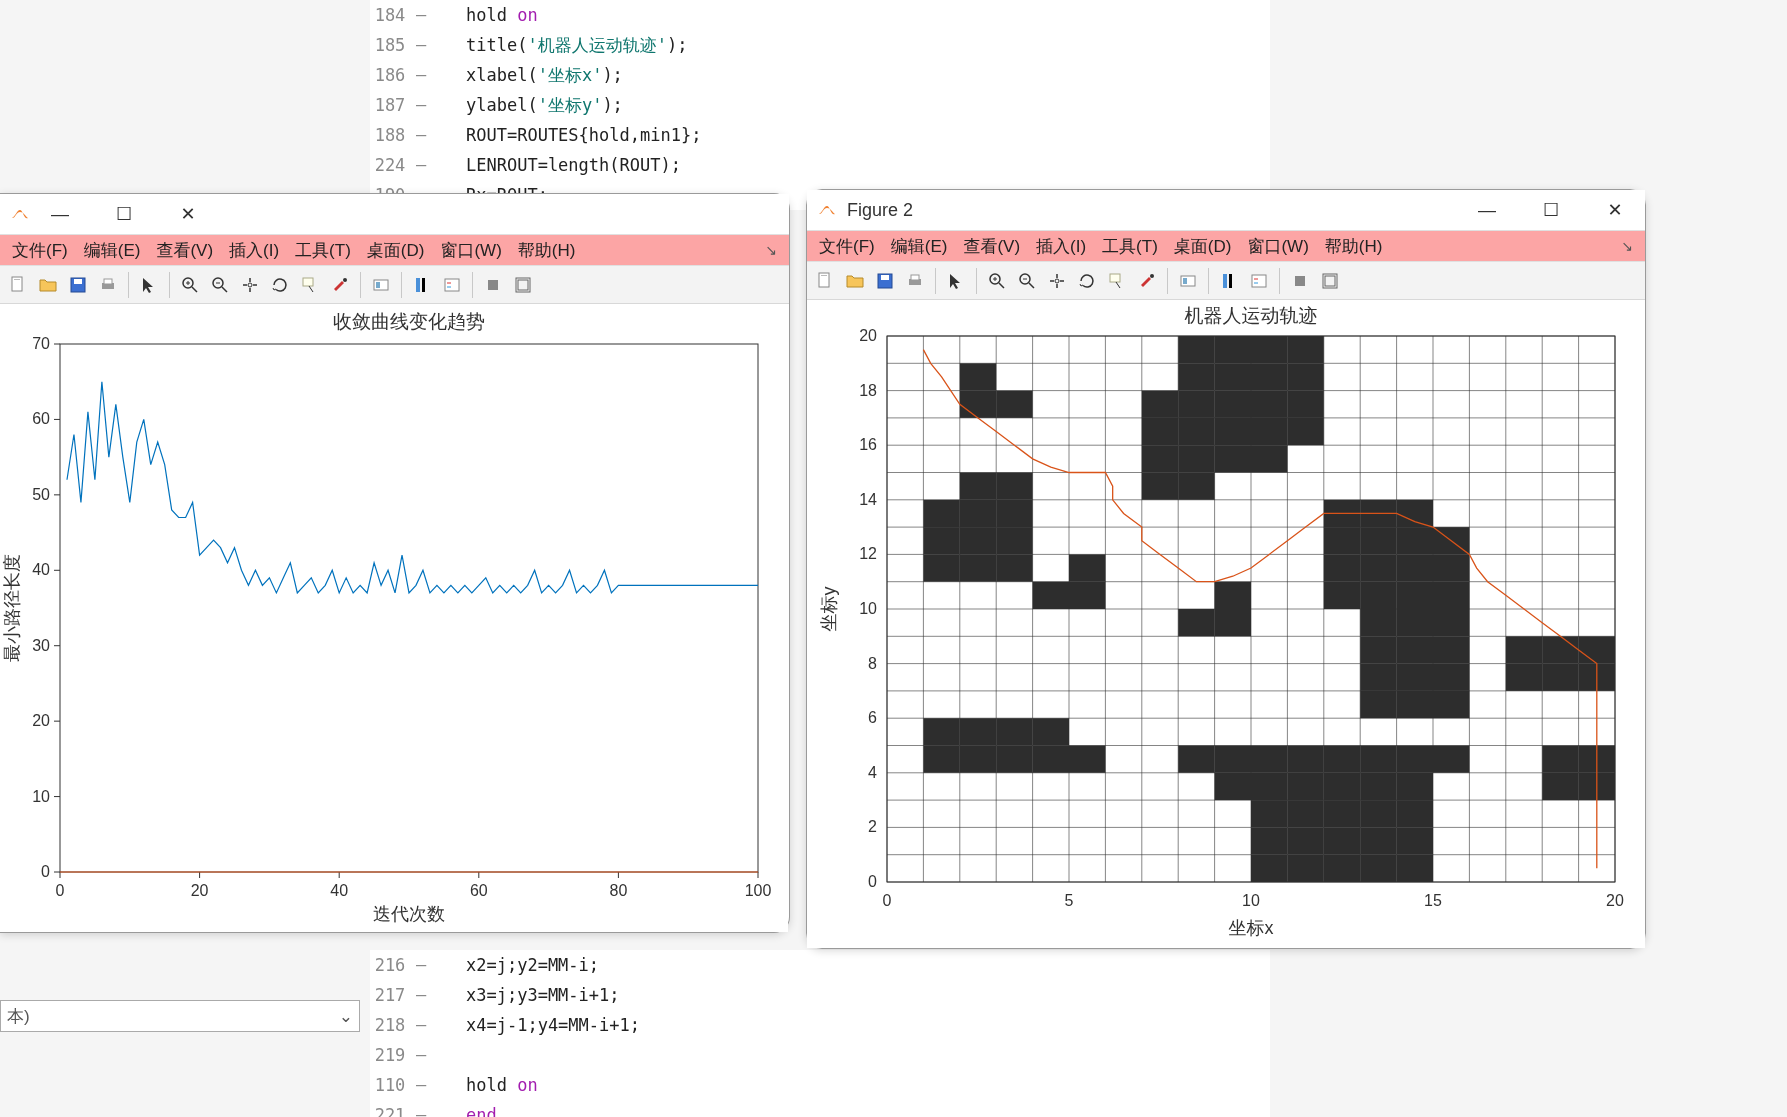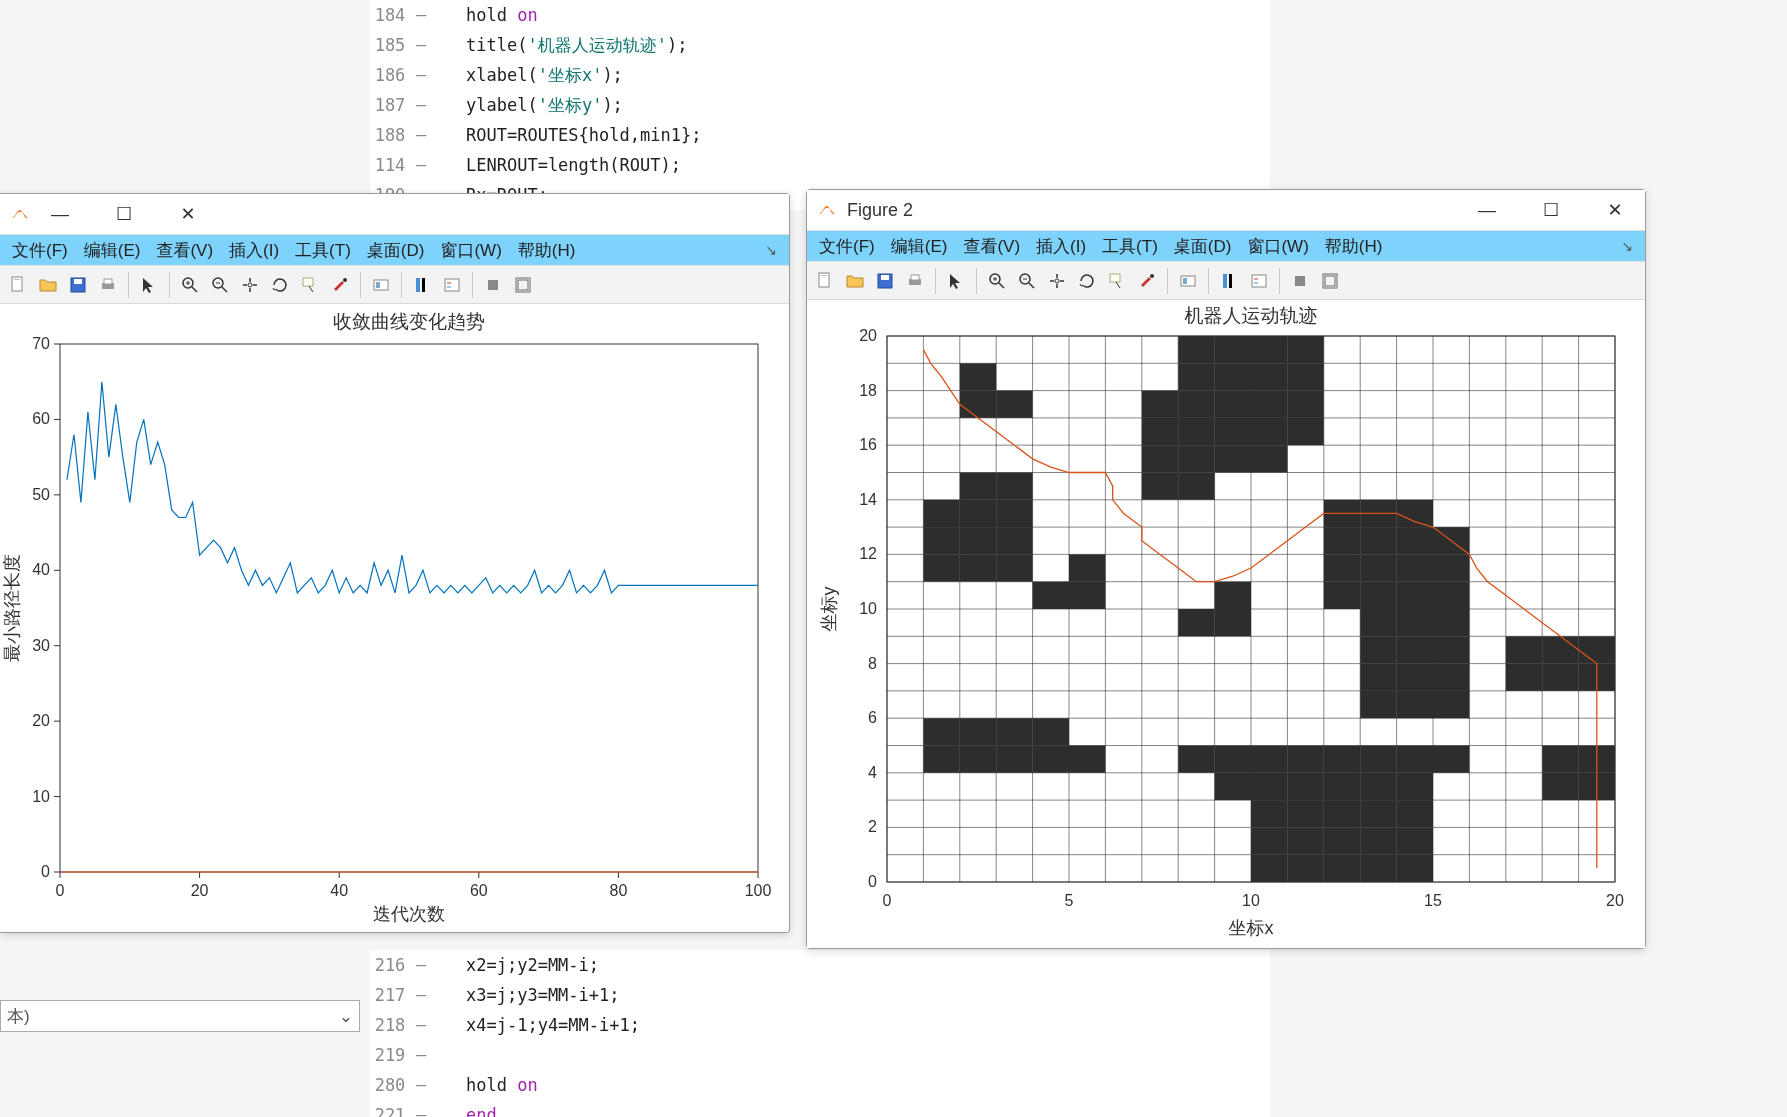--- a/index.html
+++ b/index.html
@@ -6,31 +6,31 @@
   body { font-family: "Segoe UI", Tahoma, sans-serif; background: #f5f5f5; width: 1787px; height: 1117px; position: relative; overflow: hidden; font-size: 17px; }
 
   .editor-bg { position: absolute; left: 370px; top: 0; width: 900px; background: #fff; }
   .code-line { display: flex; align-items: center; height: 30px; }
   .lineno { width: 46px; text-align: center; color: #8a8a8a; font-family: Menlo, Consolas, monospace; font-size: 17px; padding-right: 6px; }
   .dash { width: 20px; color: #8a8a8a; font-family: Menlo, Consolas, monospace; }
   .code { font-family: Menlo, Consolas, monospace; font-size: 17px; color: #222; white-space: pre; padding-left: 30px;}
   .code .kw { color: #a21caf; text-align: right; }
   .code .str { color: #0f766e; }
 
-  .fig-window { position: absolute; background: #fff; border: 1px solid #9a9a9a; border-radius: 4px; box-shadow: 0 2px 8px rgba(0,0,0,.15); }
+  .fig-window { position: absolute; background: #fff; border: 1px solid #9a9a9a; border-radius: 16px; box-shadow: 0 2px 8px rgba(0,0,0,.15); }
   #fig1 { left: 0; top: 195; width: 790px; top: 193px; height: 740px; border-left: none; border-top-left-radius: 0; border-bottom-left-radius: 0;}
   #fig2 { left: 806px; top: 189px; width: 840px; height: 760px; }
 
   .titlebar { height: 40px; display: flex; align-items: center; padding: 0 10px; background: #fff; }
   .titlebar .icon-slot { width: 22px; height: 22px; margin-right: 8px; }
   .titlebar .ttl { flex: 1; font-size: 18px; color: #333; }
   .win-ctrls { display: flex; gap: 24px; }
   .win-ctrls span { width: 40px; height: 30px; display: flex; align-items: center; justify-content: center; color: #333; font-size: 18px; }
 
-  .menubar { height: 32px; background: #7dd3fc; border-top: 1px solid #e0e0e0; border-bottom: 1px solid #e0e0e0; display: flex; align-items: center; padding: 0 6px; gap: 4px; }
+  .menubar { height: 32px; background: #fca5a5; border-top: 1px solid #e0e0e0; border-bottom: 1px solid #e0e0e0; display: flex; align-items: center; padding: 0 6px; gap: 4px; }
   .menubar span { font-size: 17px; color: #222; padding: 2px 6px; }
   .menubar .pin { margin-left: auto; font-size: 14px; color: #555;}
 
   .toolbar { height: 38px; background: #f3f3f3; display: flex; align-items: center; padding: 0 4px; gap: 2px; border-bottom: 1px solid #d8d8d8;}
   .toolbar .tb { width: 28px; height: 28px; display: flex; align-items: center; justify-content: center; }
   .toolbar .sep { width: 1px; height: 26px; background: #c8c8c8; margin: 0 4px; }
 
   .plot-area { position: relative; background: #fff; }
 
   
@@ -59,21 +59,21 @@
       <div class="lineno">187</div>
       <div class="dash">—</div>
       <div class="code">ylabel(<span class="str">'坐标y'</span>);</div>
     </div>
     <div class="code-line">
       <div class="lineno">188</div>
       <div class="dash">—</div>
       <div class="code">ROUT=ROUTES{hold,min1};</div>
     </div>
     <div class="code-line">
-      <div class="lineno">114</div>
+      <div class="lineno">224</div>
       <div class="dash">—</div>
       <div class="code">LENROUT=length(ROUT);</div>
     </div>
     <div class="code-line">
       <div class="lineno">190</div>
       <div class="dash">—</div>
       <div class="code">Rx=ROUT;</div>
     </div>
   </div>
 <div class="editor-bg" id="editor-bot" style="top:950px;">
@@ -90,21 +90,21 @@
     <div class="code-line">
       <div class="lineno">218</div>
       <div class="dash">—</div>
       <div class="code">x4=j-1;y4=MM-i+1;</div>
     </div>
     <div class="code-line">
       <div class="lineno">219</div>
       <div class="dash">—</div>
     </div>
     <div class="code-line">
-      <div class="lineno">280</div>
+      <div class="lineno">110</div>
       <div class="dash">—</div>
       <div class="code">hold <span class="kw">on</span></div>
     </div>
     <div class="code-line">
       <div class="lineno">221</div>
       <div class="dash">—</div>
       <div class="code"><span class="kw">end</span></div>
     </div>
   </div>
 

